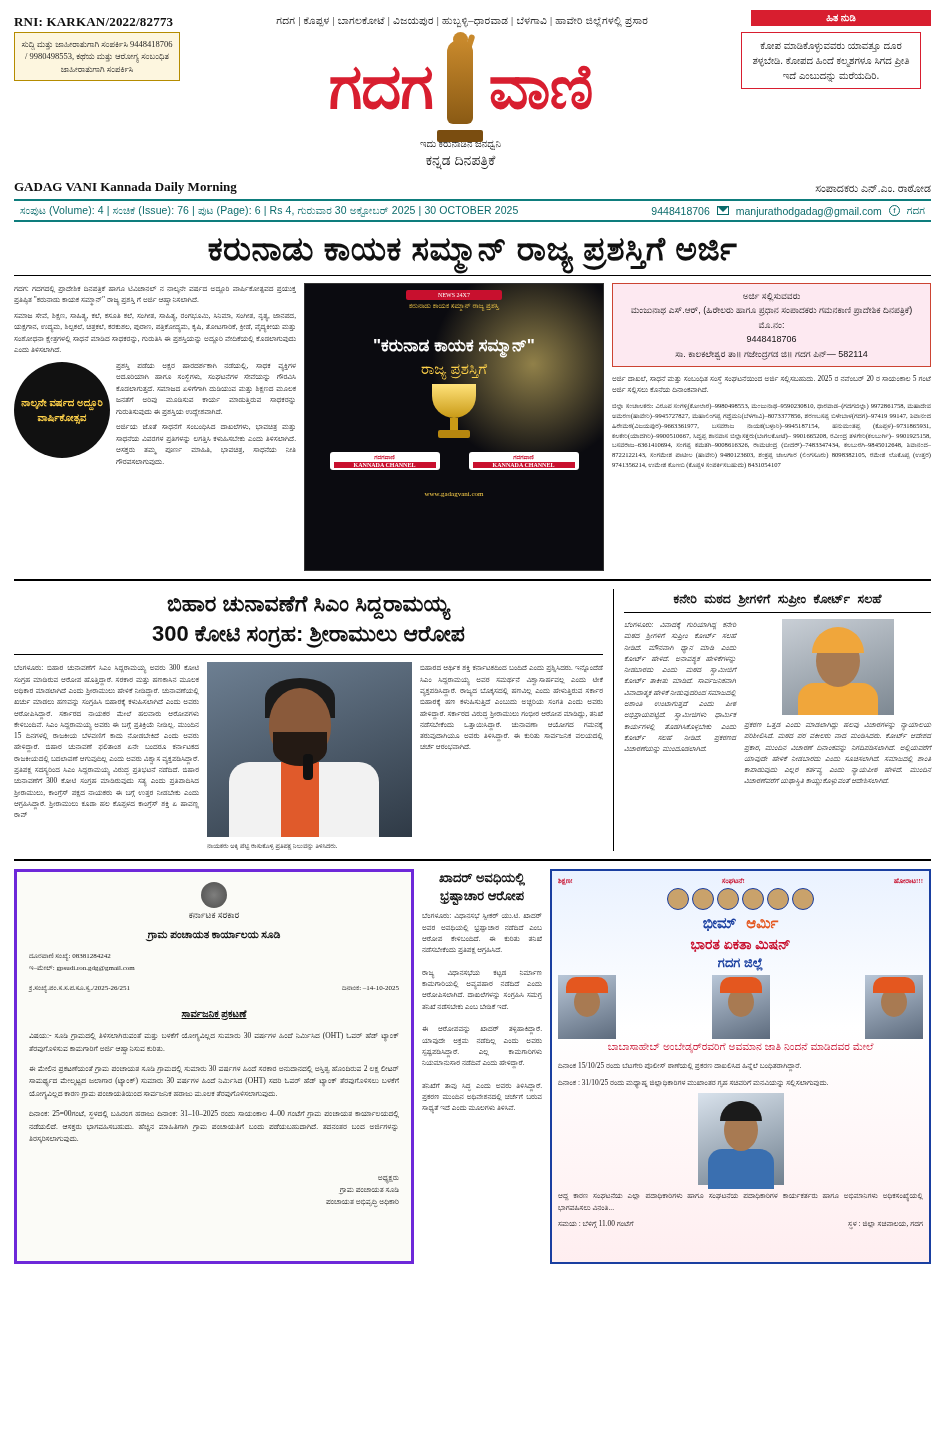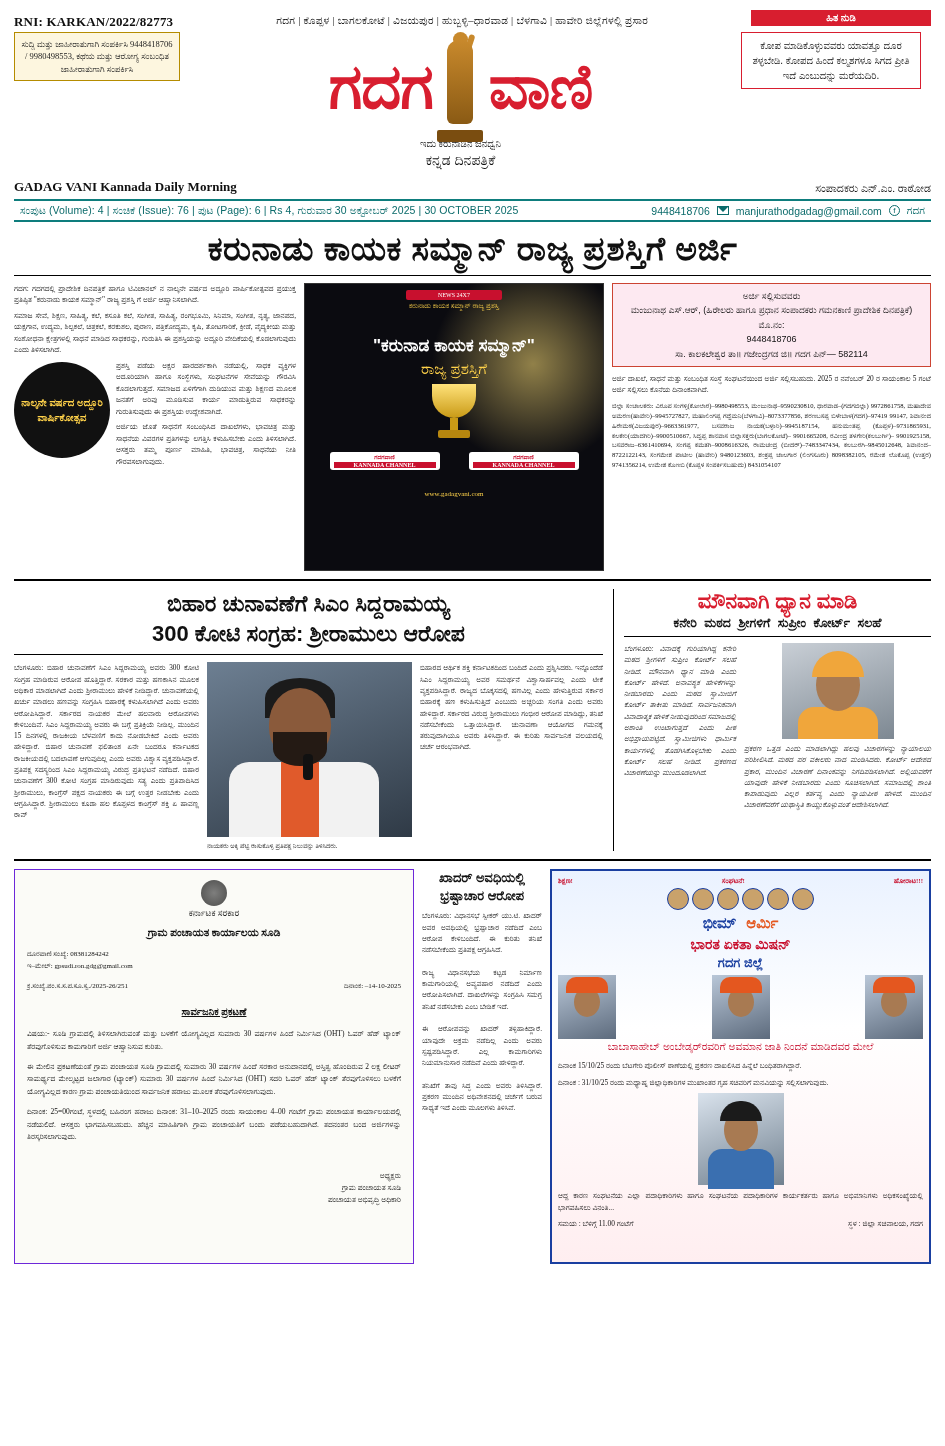--- a/index.html
+++ b/index.html
@@ -137,21 +137,21 @@
 
   .cols2 { display:flex; gap:8px; margin-top:6px;font-style:italic; }
   .photo2 { width:112px; height:96px; background:linear-gradient(160deg,#c9cfd6,#7d8892); position:relative; overflow:hidden; margin:0 auto 4px auto;}
   .photo2 .f { position:absolute; left:34px; top:16px; width:44px; height:52px; background:#a87a52; border-radius:50%;}
   .photo2 .h { position:absolute; left:30px; top:8px; width:52px; height:26px; background:#f0a63b; border-radius:26px 26px 0 0;}
   .photo2 .b { position:absolute; left:16px; top:64px; width:80px; height:40px; background:#f0a63b; border-radius:16px 16px 0 0;}
 
   
   .sec3 { display:flex; gap:8px; margin-top:8px; border-top:2px solid #000; padding-top:8px; }
   .notice {
-    width:400px; border:1px solid #6d28d9; background:#fbfbf7; padding:10px 12px; font-size:7.5px; line-height:1.7;
+    width:400px; border:3px solid #6d28d9; background:#fbfbf7; padding:10px 12px; font-size:7.5px; line-height:1.7;
     position:relative; min-height:395px;
   }
   .notice .nh { text-align:center; font-size:9px; }
   .notice .nh2 { text-align:center; font-size:10.5px; font-weight:bold; margin-top:2px; }
   .notice .row { display:flex; justify-content:space-between; font-size:7px; margin-top:8px;}
   .notice .title3 { text-align:center; font-weight:bold; font-size:10px; margin:10px 0 8px 0; text-decoration:underline;}
   .notice p { margin:0 0 7px 0; text-align:justify; }
   .sign { text-align:right; margin-top:26px; font-size:7.5px; line-height:1.6;}
   .emblem { width:26px; height:26px; margin:0 auto; background:radial-gradient(circle,#555,#111); border-radius:50%; opacity:.75;}
 
@@ -304,21 +304,20 @@
         </div>
         <div class="col c-c">ಬಿಹಾರದ ಆರ್ಥಿಕ ಶಕ್ತಿ ಕರ್ನಾಟಕದಿಂದ ಬಂದಿದೆ ಎಂದು ಪ್ರಶ್ನಿಸಿದರು.
 
 ಇನ್ನೊಂದೆಡೆ ಸಿಎಂ ಸಿದ್ದರಾಮಯ್ಯ ಅವರ ಸಮರ್ಥನೆ ವಿಶ್ವಾಸಾರ್ಹವಲ್ಲ ಎಂದು ಟೀಕೆ ವ್ಯಕ್ತಪಡಿಸಿದ್ದಾರೆ. ರಾಜ್ಯದ ಬೊಕ್ಕಸದಲ್ಲಿ ಹಣವಿಲ್ಲ ಎಂದು ಹೇಳುತ್ತಿರುವ ಸರ್ಕಾರ ಬಿಹಾರಕ್ಕೆ ಹಣ ಕಳುಹಿಸುತ್ತಿದೆ ಎಂಬುದು ಅಚ್ಚರಿಯ ಸಂಗತಿ ಎಂದು ಅವರು ಹೇಳಿದ್ದಾರೆ.
 
 ಸರ್ಕಾರದ ವಿರುದ್ಧ ಶ್ರೀರಾಮುಲು ಗಂಭೀರ ಆರೋಪ ಮಾಡಿದ್ದು, ತನಿಖೆ ನಡೆಸಬೇಕೆಂದು ಒತ್ತಾಯಿಸಿದ್ದಾರೆ. ಚುನಾವಣಾ ಆಯೋಗದ ಗಮನಕ್ಕೆ ತರುವುದಾಗಿಯೂ ಅವರು ತಿಳಿಸಿದ್ದಾರೆ. ಈ ಕುರಿತು ಸಾರ್ವಜನಿಕ ವಲಯದಲ್ಲಿ ಚರ್ಚೆ ಆರಂಭವಾಗಿದೆ.</div>
       </div>
     </div>
 
     <div class="sec2-right">
-      <div class="h2-red">ಮೌನವಾಗಿ ಧ್ಯಾನ ಮಾಡಿ</div>
       <div class="h3-sub">ಕನೇರಿ ಮಠದ ಶ್ರೀಗಳಿಗೆ ಸುಪ್ರೀಂ ಕೋರ್ಟ್ ಸಲಹೆ</div>
       <div class="cols2">
         <div class="col" style="width:112px">ಬೆಂಗಳೂರು: ವಿವಾದಕ್ಕೆ ಗುರಿಯಾಗಿದ್ದ ಕನೇರಿ ಮಠದ ಶ್ರೀಗಳಿಗೆ ಸುಪ್ರೀಂ ಕೋರ್ಟ್ ಸಲಹೆ ನೀಡಿದೆ. ಮೌನವಾಗಿ ಧ್ಯಾನ ಮಾಡಿ ಎಂದು ಕೋರ್ಟ್ ಹೇಳಿದೆ.
 
 ಅನಾವಶ್ಯಕ ಹೇಳಿಕೆಗಳನ್ನು ನೀಡಬಾರದು ಎಂದು ಮಠದ ಸ್ವಾಮೀಜಿಗೆ ಕೋರ್ಟ್ ತಾಕೀತು ಮಾಡಿದೆ. ಸಾರ್ವಜನಿಕವಾಗಿ ವಿವಾದಾತ್ಮಕ ಹೇಳಿಕೆ ನೀಡುವುದರಿಂದ ಸಮಾಜದಲ್ಲಿ ಅಶಾಂತಿ ಉಂಟಾಗುತ್ತದೆ ಎಂದು ಪೀಠ ಅಭಿಪ್ರಾಯಪಟ್ಟಿದೆ.
 
 ಸ್ವಾಮೀಜಿಗಳು ಧಾರ್ಮಿಕ ಕಾರ್ಯಗಳಲ್ಲಿ ತೊಡಗಿಸಿಕೊಳ್ಳಬೇಕು ಎಂದು ಕೋರ್ಟ್ ಸಲಹೆ ನೀಡಿದೆ. ಪ್ರಕರಣದ ವಿಚಾರಣೆಯನ್ನು ಮುಂದೂಡಲಾಗಿದೆ.</div>
         <div style="flex:1">
           <div class="photo2">
             <div class="b"></div>

